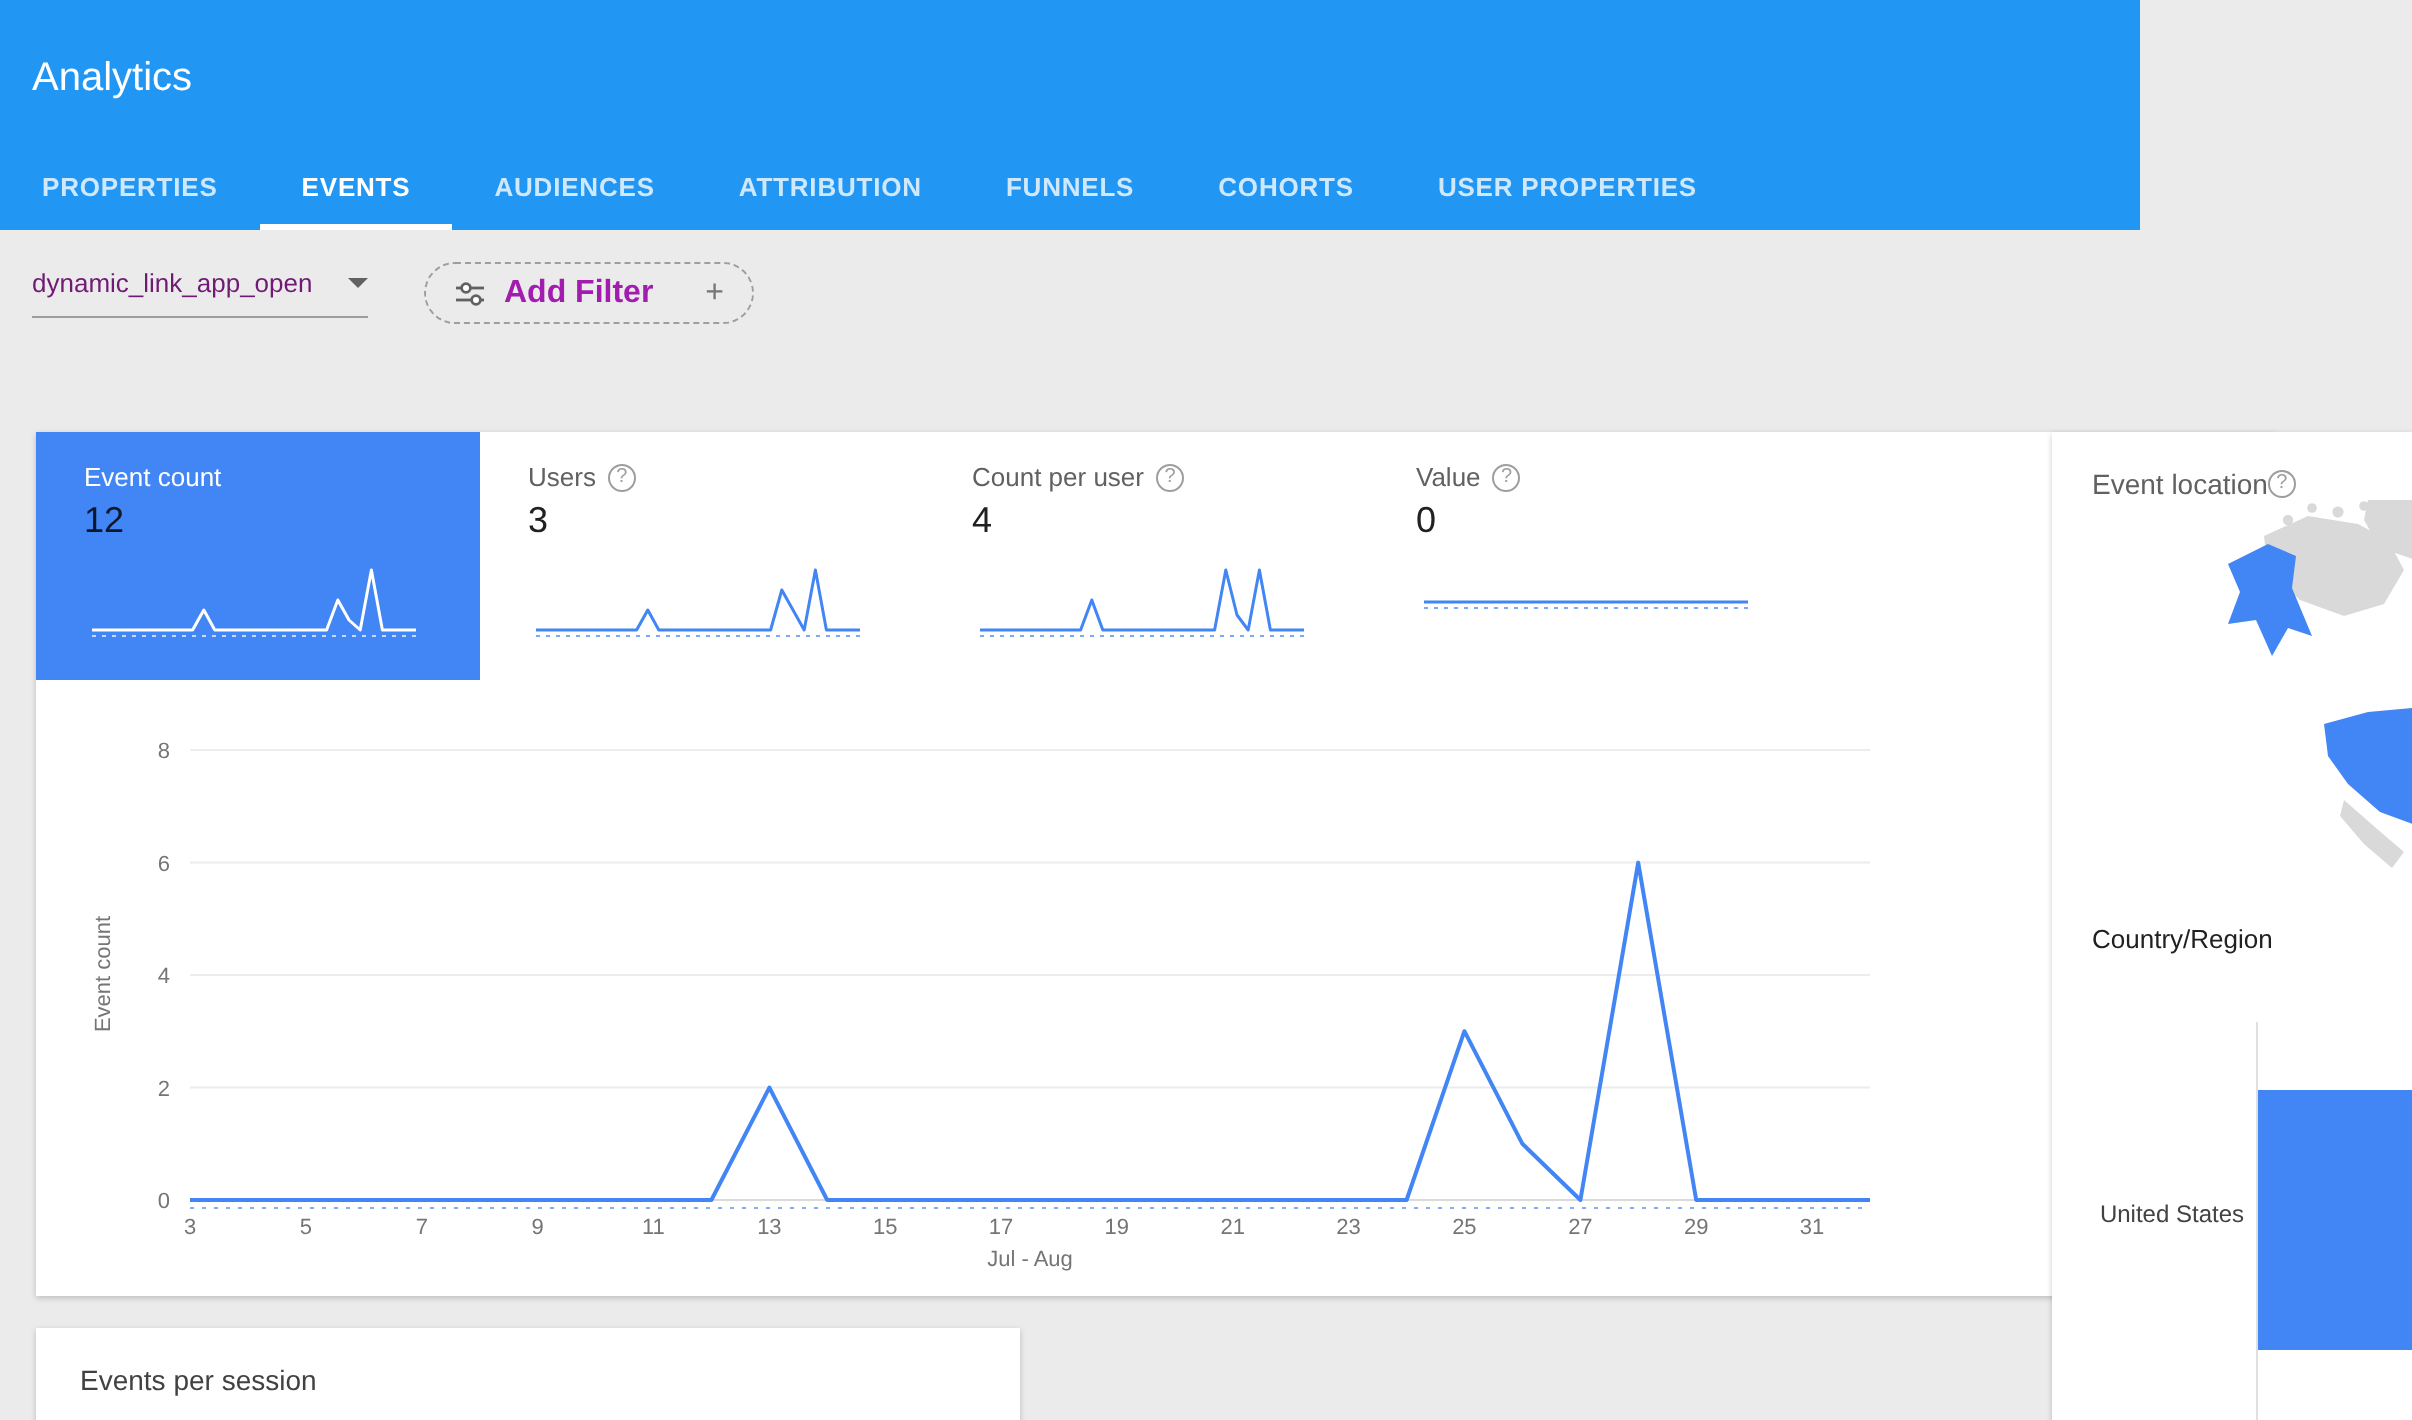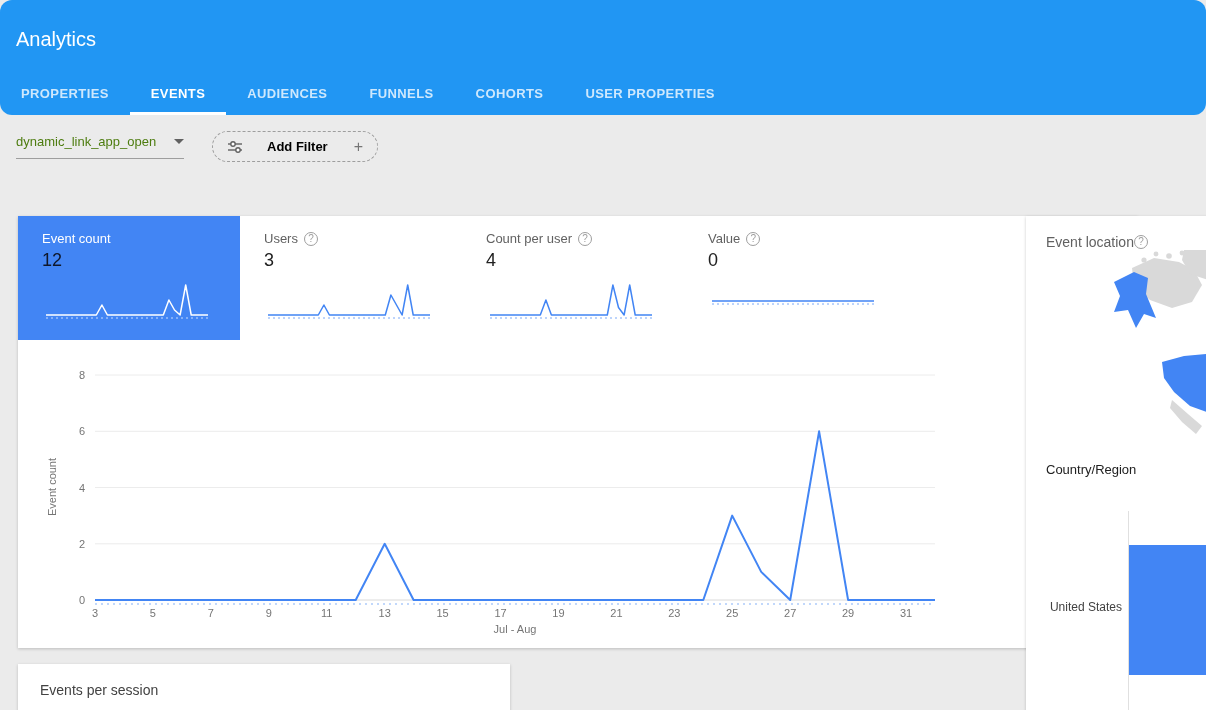--- a/index.html
+++ b/index.html
@@ -4,40 +4,40 @@
 <style>
   * { margin:0; padding:0; box-sizing:border-box; }
   html,body { width:1206px; height:710px; overflow:hidden; }
   body {
     position:relative;
     background:#ebebeb;
     font-family:"Liberation Sans", sans-serif;
     color:#212121;
   }
   
-  .app-header { position:absolute; left:0; top:0; width:1206px; height:115px; background:#2196f3;border-radius:12px; }
+  .app-header { position:absolute; left:0; top:0; width:1070px; height:115px; background:#2196f3; }
   .app-title { position:absolute; left:16px; top:28px; font-size:20px; font-weight:400; color:#fff; }
   .tabs { position:absolute; left:0; bottom:0; display:flex; }
   .tab {
     padding:13px 21px 11px; font-size:13px; font-weight:700; letter-spacing:.4px;
     color:rgba(255,255,255,.78); border-bottom:3px solid transparent; cursor:pointer; white-space:nowrap;
   }
   .tab.active { color:#fff; border-bottom-color:#fff; }
   
   .event-select {
     position:absolute; left:16px; top:134px; width:168px; padding-bottom:9px;
-    border-bottom:1px solid #9e9e9e; font-size:13px; color:#4d7c0f; cursor:pointer;
+    border-bottom:1px solid #9e9e9e; font-size:13px; color:#701a75; cursor:pointer;
     display:flex; justify-content:space-between; align-items:center;
   }
   .caret { width:0; height:0; border-left:5px solid transparent; border-right:5px solid transparent; border-top:5px solid #616161; margin-left:8px; }
   .add-filter {
     position:absolute; left:212px; top:131px; height:31px; border:1px dashed #9e9e9e; border-radius:16px;
     display:flex; align-items:center; padding:0 14px; background:transparent; cursor:pointer;
   }
-  .add-filter .label { font-size:13px; font-weight:700; color:#000000; margin-left:24px; }
+  .add-filter .label { font-size:16px; font-weight:700; color:#a21caf; margin-left:9px; }
   .add-filter .plus { font-size:16px; color:#757575; margin-left:26px; font-weight:400; }
   
   .card { position:absolute; background:#fff; box-shadow:0 1px 3px rgba(0,0,0,.2); }
   #main-card { left:18px; top:216px; width:1120px; height:432px; }
   #location-card { left:1026px; top:216px; width:272px; height:620px; overflow:hidden; }
   #sessions-card { left:18px; top:664px; width:492px; height:130px; }
   
   .metrics { position:absolute; left:0; top:0; height:124px; display:flex; }
   .metric { width:222px; height:124px; padding:15px 0 0 24px; cursor:pointer; }
   .metric.selected { background:#4285f4; }
@@ -71,20 +71,21 @@
 </style>
 </head>
 <body>
 
 <div class="app-header">
   <div class="app-title">Analytics</div>
   <div class="tabs">
     <div class="tab">PROPERTIES</div>
     <div class="tab active">EVENTS</div>
     <div class="tab">AUDIENCES</div>
+    <div class="tab">ATTRIBUTION</div>
     <div class="tab">FUNNELS</div>
     <div class="tab">COHORTS</div>
     <div class="tab">USER PROPERTIES</div>
   </div>
 </div>
 
 <div class="event-select">
   <span>dynamic_link_app_open</span>
   <span class="caret"></span>
 </div>

